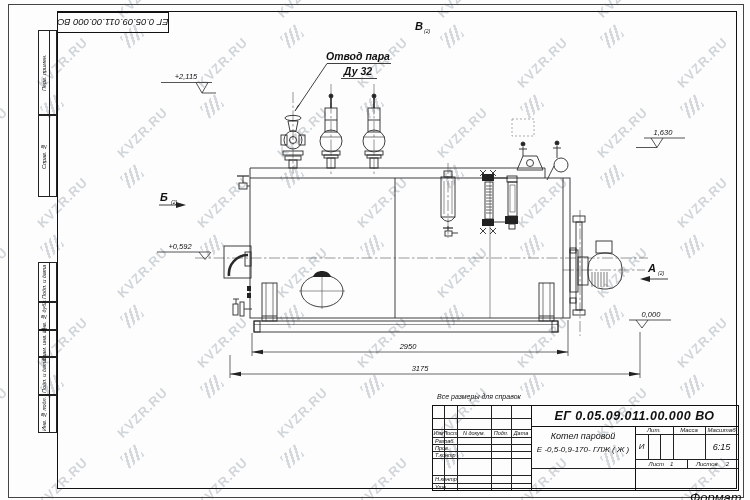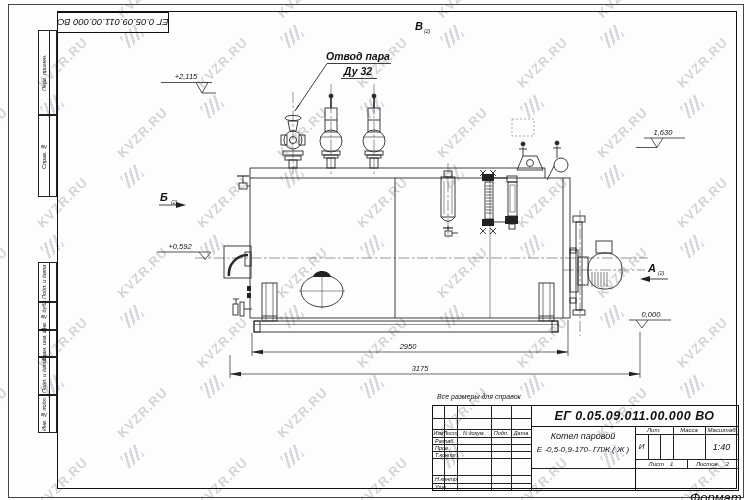--- a/index.html
+++ b/index.html
@@ -397,21 +397,21 @@
   <div class="hline" style="left:202px;top:62px;width:103px"></div>
   <div class="vline" style="left:240px;top:20px;height:33px"></div>
   <div class="vline" style="left:272px;top:20px;height:33px"></div>
   <div class="vline" style="left:215px;top:28px;height:25px"></div>
   <div class="vline" style="left:227px;top:28px;height:25px"></div>
   <div class="vline" style="left:254px;top:53px;height:9px"></div>
   <div class="cell tbl2" style="left:202px;top:20px;width:38px;height:8px">Лит.</div>
   <div class="cell tbl2" style="left:240px;top:20px;width:32px;height:8px">Масса</div>
   <div class="cell tbl2" style="left:272px;top:20px;width:33px;height:8px">Масштаб</div>
   <div class="cell" style="left:202px;top:28px;width:13px;height:25px;font-size:8px">И</div>
-  <div class="cell" style="left:272px;top:28px;width:33px;height:25px;font-size:9px">1:40</div>
+  <div class="cell" style="left:272px;top:28px;width:33px;height:25px;font-size:9px">6:15</div>
 
   <div class="cell tbl2" style="left:202px;top:53px;width:52px;height:9px;gap:6px">
     <span>Лист</span>
     <span>1</span>
   </div>
   <div class="cell tbl2" style="left:254px;top:53px;width:51px;height:9px;gap:8px">
     <span>Листов</span>
     <span>2</span>
   </div>
 

